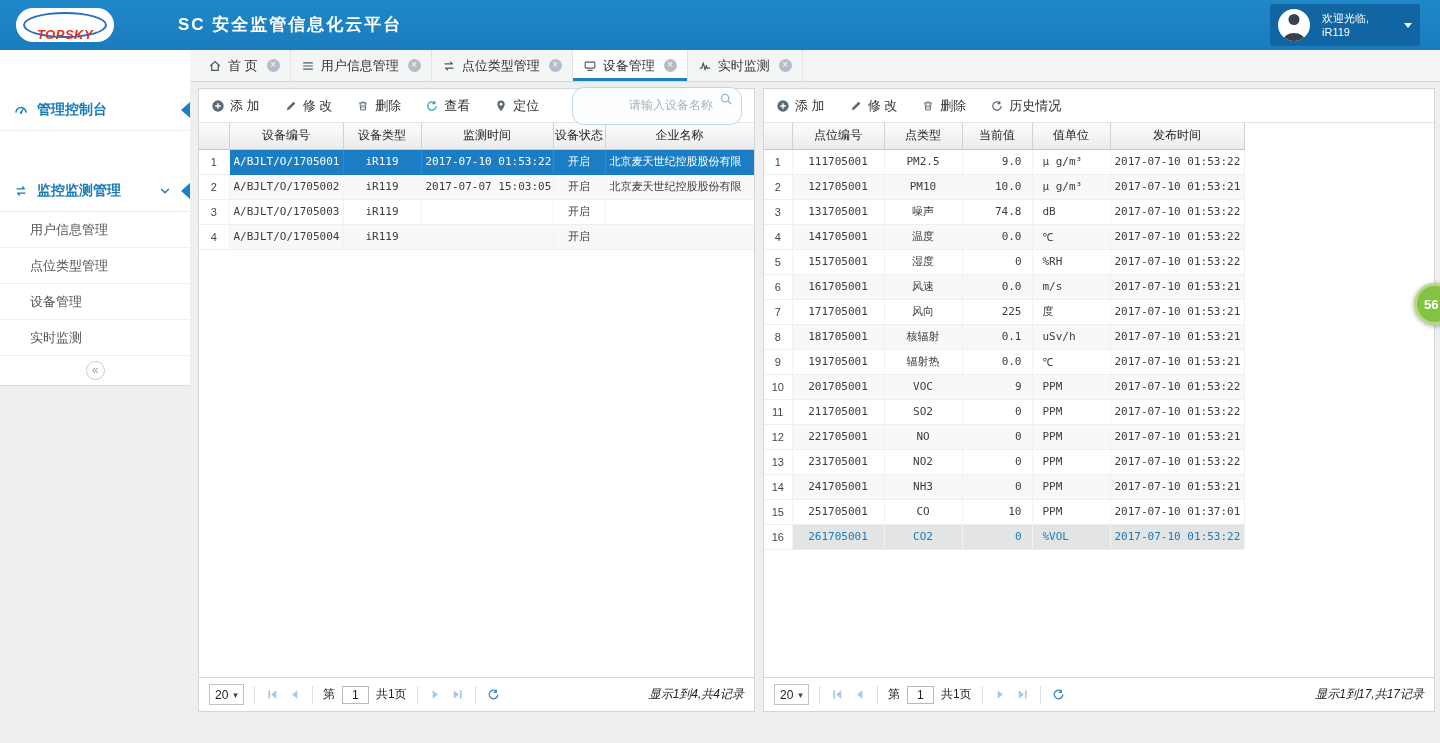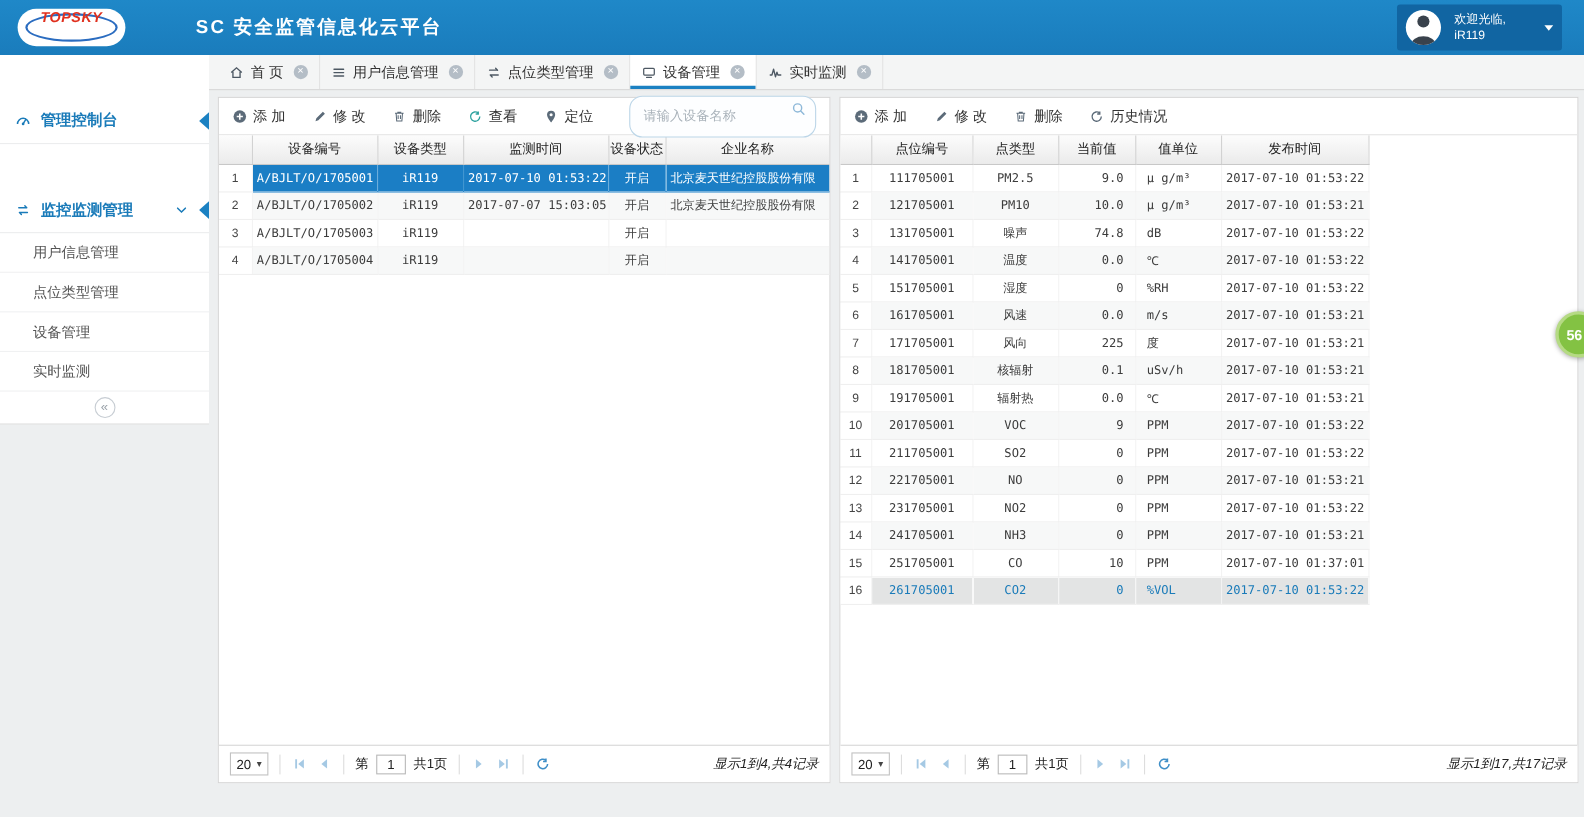--- a/index.html
+++ b/index.html
@@ -7,21 +7,21 @@
   body {
     position:relative; overflow:hidden;
     background:#edeff0;
     font-family:"Liberation Sans","DejaVu Sans",sans-serif;
     font-size:13px; color:#333;
   }
   
   .app-header { position:absolute; left:0; top:0; width:1440px; height:50px;
     background:linear-gradient(#1f88c8,#1a7cbc); z-index:20; }
   .logo { position:absolute; left:16px; top:8px; width:98px; height:34px;
-    background:#fff; border-radius:17px; display:flex; align-items:flex-start; justify-content:center; }
+    background:#fff; border-radius:17px; display:flex; align-items:flex-end; justify-content:center; }
   .logo-ring { position:absolute; left:7px; right:7px; top:4px; bottom:4px;
     border:2px solid #2a6cc0; border-radius:50%; }
   .logo-text { position:relative; z-index:2; color:#e0301e; font-weight:bold;
     font-style:italic; font-size:13px; letter-spacing:.5px; }
   .app-title { position:absolute; left:178px; top:0; height:50px; line-height:50px;
     color:#fff; font-size:17px; font-weight:bold; letter-spacing:2px; }
   .user-box { position:absolute; right:20px; top:4px; width:150px; height:42px;
     background:#1165a2; border-radius:3px; display:flex; align-items:center;
     padding:0 8px; gap:12px; cursor:pointer; }
   .avatar { width:32px; height:32px; border-radius:50%; background:#fff;
@@ -66,21 +66,21 @@
   .panel-left { left:198px; width:557px; }
   .panel-right { left:763px; width:672px; }
   .ptoolbar { height:34px; border-bottom:1px solid #e4e4e4; display:flex;
     align-items:center; padding:0 12px; }
   .tb-btn { display:flex; align-items:center; gap:5px; margin-right:24px;
     font-size:13px; color:#333; cursor:pointer; }
   .tb-i { width:14px; height:14px; }
   .search-wrap { margin-left:auto; position:relative; }
   .search-input { width:170px; height:38px; border:1px solid #bcd6e8; border-radius:12px;
     padding:0 28px 0 12px; font-size:12px; color:#666; background:#fdfeff; outline:none;
-    font-family:Liberation Serif, serif; }
+    font-family:Liberation Serif, serif;text-align:right; }
   .search-input::placeholder { color:#a9b2ba; }
   .sch-i { position:absolute; right:9px; top:5px; width:14px; height:14px; }
   
   .grid-wrap { overflow:hidden; }
   .grid { border-collapse:collapse; table-layout:fixed; }
   .grid th { height:26px; background:linear-gradient(#fcfcfc,#ebebeb);
     border-right:1px solid #d2d2d2; border-bottom:1px solid #c8c8c8;
     font-size:12px; font-weight:normal; color:#222; cursor:pointer;
     overflow:hidden; white-space:nowrap; }
   .grid td { height:25px; padding:0 4px; font-size:11px;

